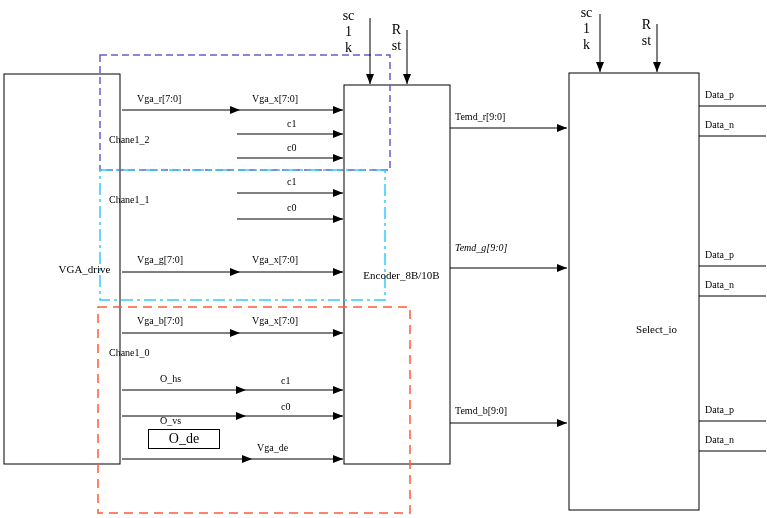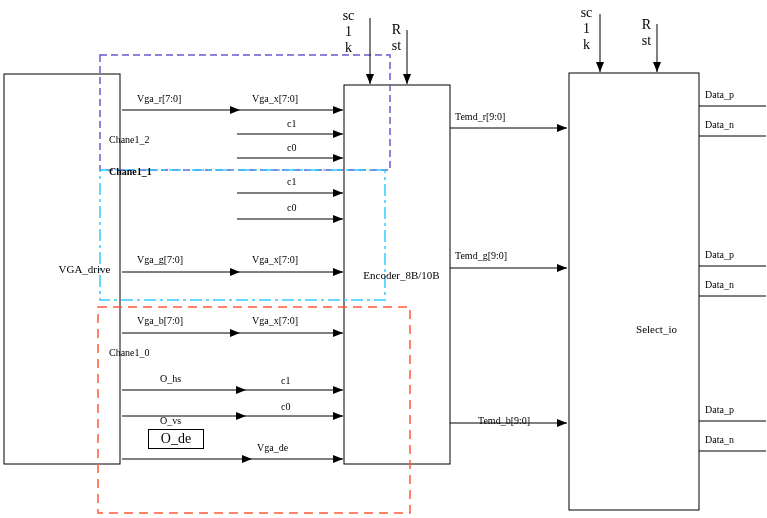--- a/index.html
+++ b/index.html
@@ -69,47 +69,47 @@
   <div class="block-label" style="left:4px; top:74px; width:116px; height:390px;">VGA_drive</div>
   <div class="block-label" style="left:326px; top:85px; width:106px; height:379px;">Encoder_8B/10B</div>
   <div class="block-label" style="left:569px; top:73px; width:130px; height:512px;">Select_io</div>
 
   <div class="vtext" style="left:342px; top:8px;">sc1k</div>
   <div class="vtext" style="left:390px; top:22px;">Rst</div>
   <div class="vtext" style="left:580px; top:5px;">sc1k</div>
   <div class="vtext" style="left:640px; top:17px;">Rst</div>
 
   <div class="lbl" style="left:109px; top:132px;">Chane1_2</div>
-  <div class="lbl" style="left:109px; top:164px;font-weight:bold;">Chane1_1</div>
+  <div class="lbl" style="left:109px; top:192px;">Chane1_1</div>
   <div class="lbl" style="left:109px; top:345px;text-align:right;">Chane1_0</div>
 
   <div class="lbl" style="left:137px; top:91px;">Vga_r[7:0]</div>
   <div class="lbl" style="left:252px; top:91px;">Vga_x[7:0]</div>
   <div class="lbl" style="left:287px; top:116px;">c1</div>
   <div class="lbl" style="left:287px; top:140px;">c0</div>
 
   <div class="lbl" style="left:287px; top:174px;">c1</div>
   <div class="lbl" style="left:287px; top:200px;">c0</div>
   <div class="lbl" style="left:137px; top:252px;">Vga_g[7:0]</div>
   <div class="lbl" style="left:252px; top:252px;">Vga_x[7:0]</div>
 
   <div class="lbl" style="left:137px; top:313px;">Vga_b[7:0]</div>
   <div class="lbl" style="left:252px; top:313px;">Vga_x[7:0]</div>
   <div class="lbl" style="left:160px; top:371px;">O_hs</div>
   <div class="lbl" style="left:281px; top:373px;">c1</div>
   <div class="lbl" style="left:160px; top:397px;margin-top:16px;">O_vs</div>
   <div class="lbl" style="left:281px; top:399px;">c0</div>
-  <div class="odebox" style="left:148px; top:429px; width:56px; height:20px;">
+  <div class="odebox" style="left:148px; top:429px; width:72px; height:20px;">
     <span>O_de</span>
   </div>
   <div class="lbl" style="left:257px; top:440px;">Vga_de</div>
 
   <div class="lbl" style="left:455px; top:109px;">Temd_r[9:0]</div>
-  <div class="lbl" style="left:455px; top:248px;">Temd_g[9:0]</div>
-  <div class="lbl" style="left:478px; top:403px;margin-top:10px;">Temd_b[9:0]</div>
+  <div class="lbl" style="left:455px; top:240px;font-style:italic;">Temd_g[9:0]</div>
+  <div class="lbl" style="left:455px; top:403px;">Temd_b[9:0]</div>
 
   <div class="lbl" style="left:705px; top:87px;">Data_p</div>
   <div class="lbl" style="left:705px; top:117px;">Data_n</div>
   <div class="lbl" style="left:705px; top:247px;">Data_p</div>
   <div class="lbl" style="left:705px; top:277px;">Data_n</div>
   <div class="lbl" style="left:705px; top:402px;">Data_p</div>
   <div class="lbl" style="left:705px; top:432px;">Data_n</div>
 
 </div>
 

